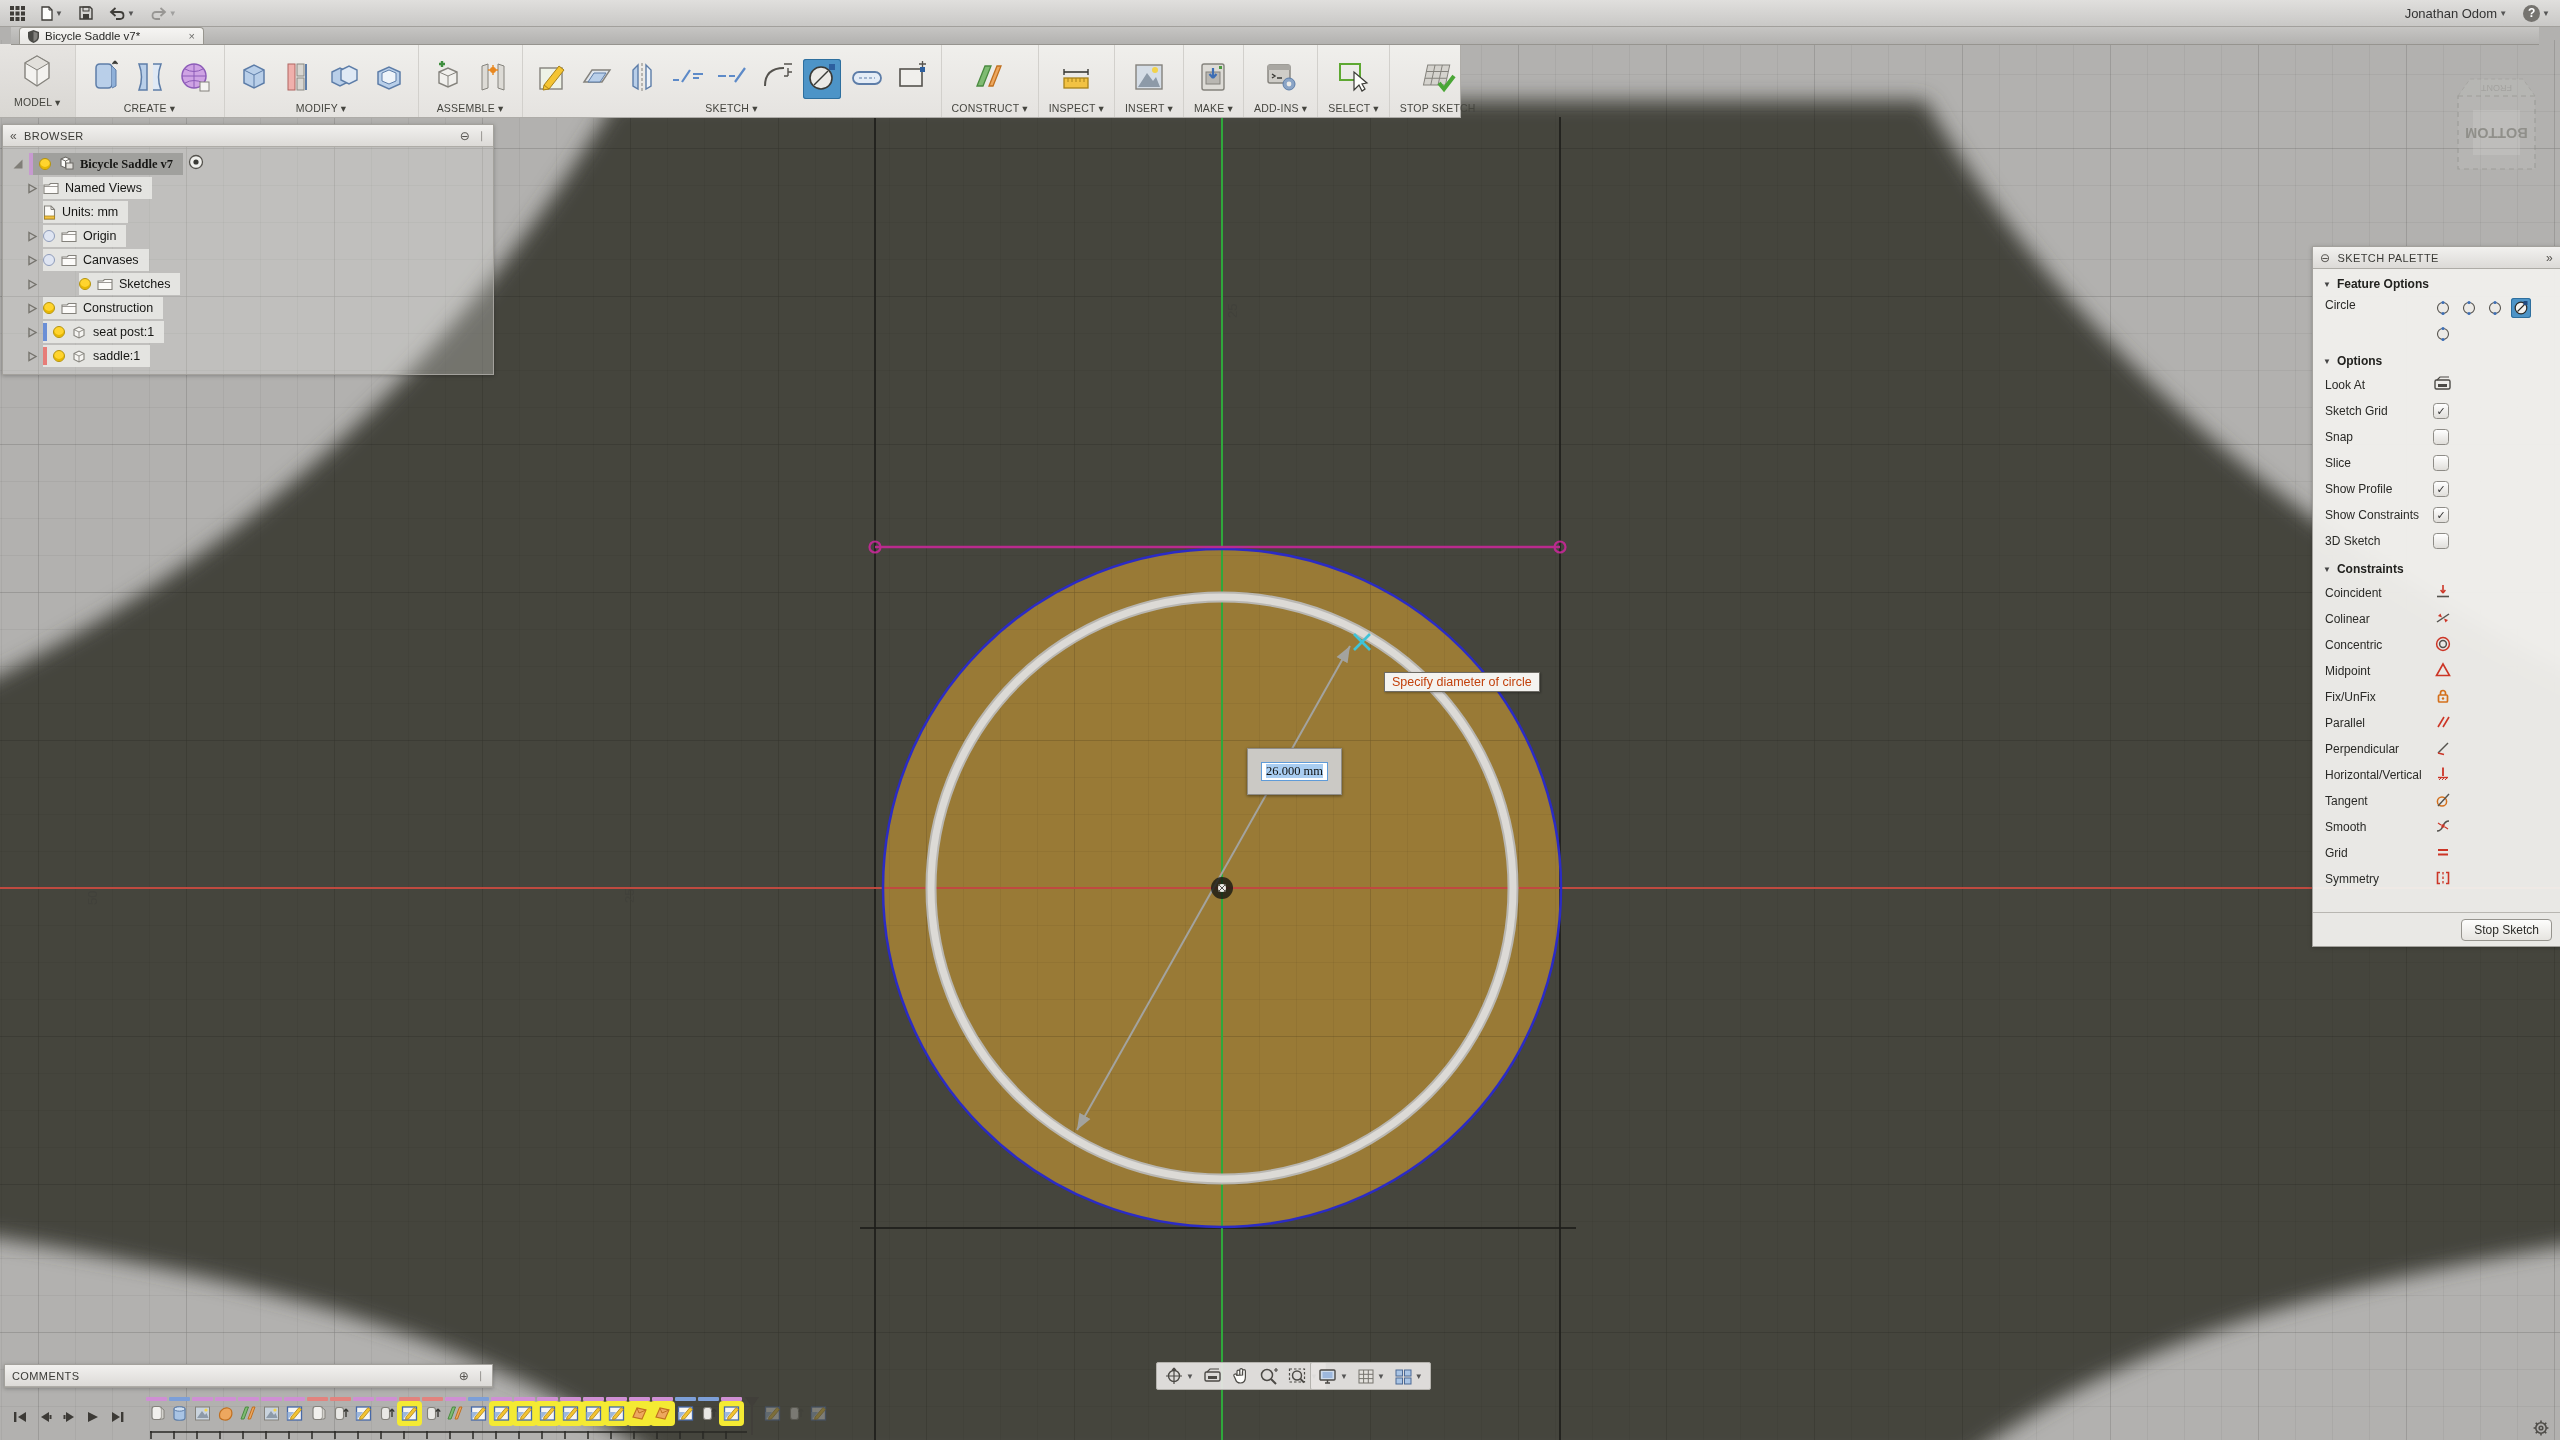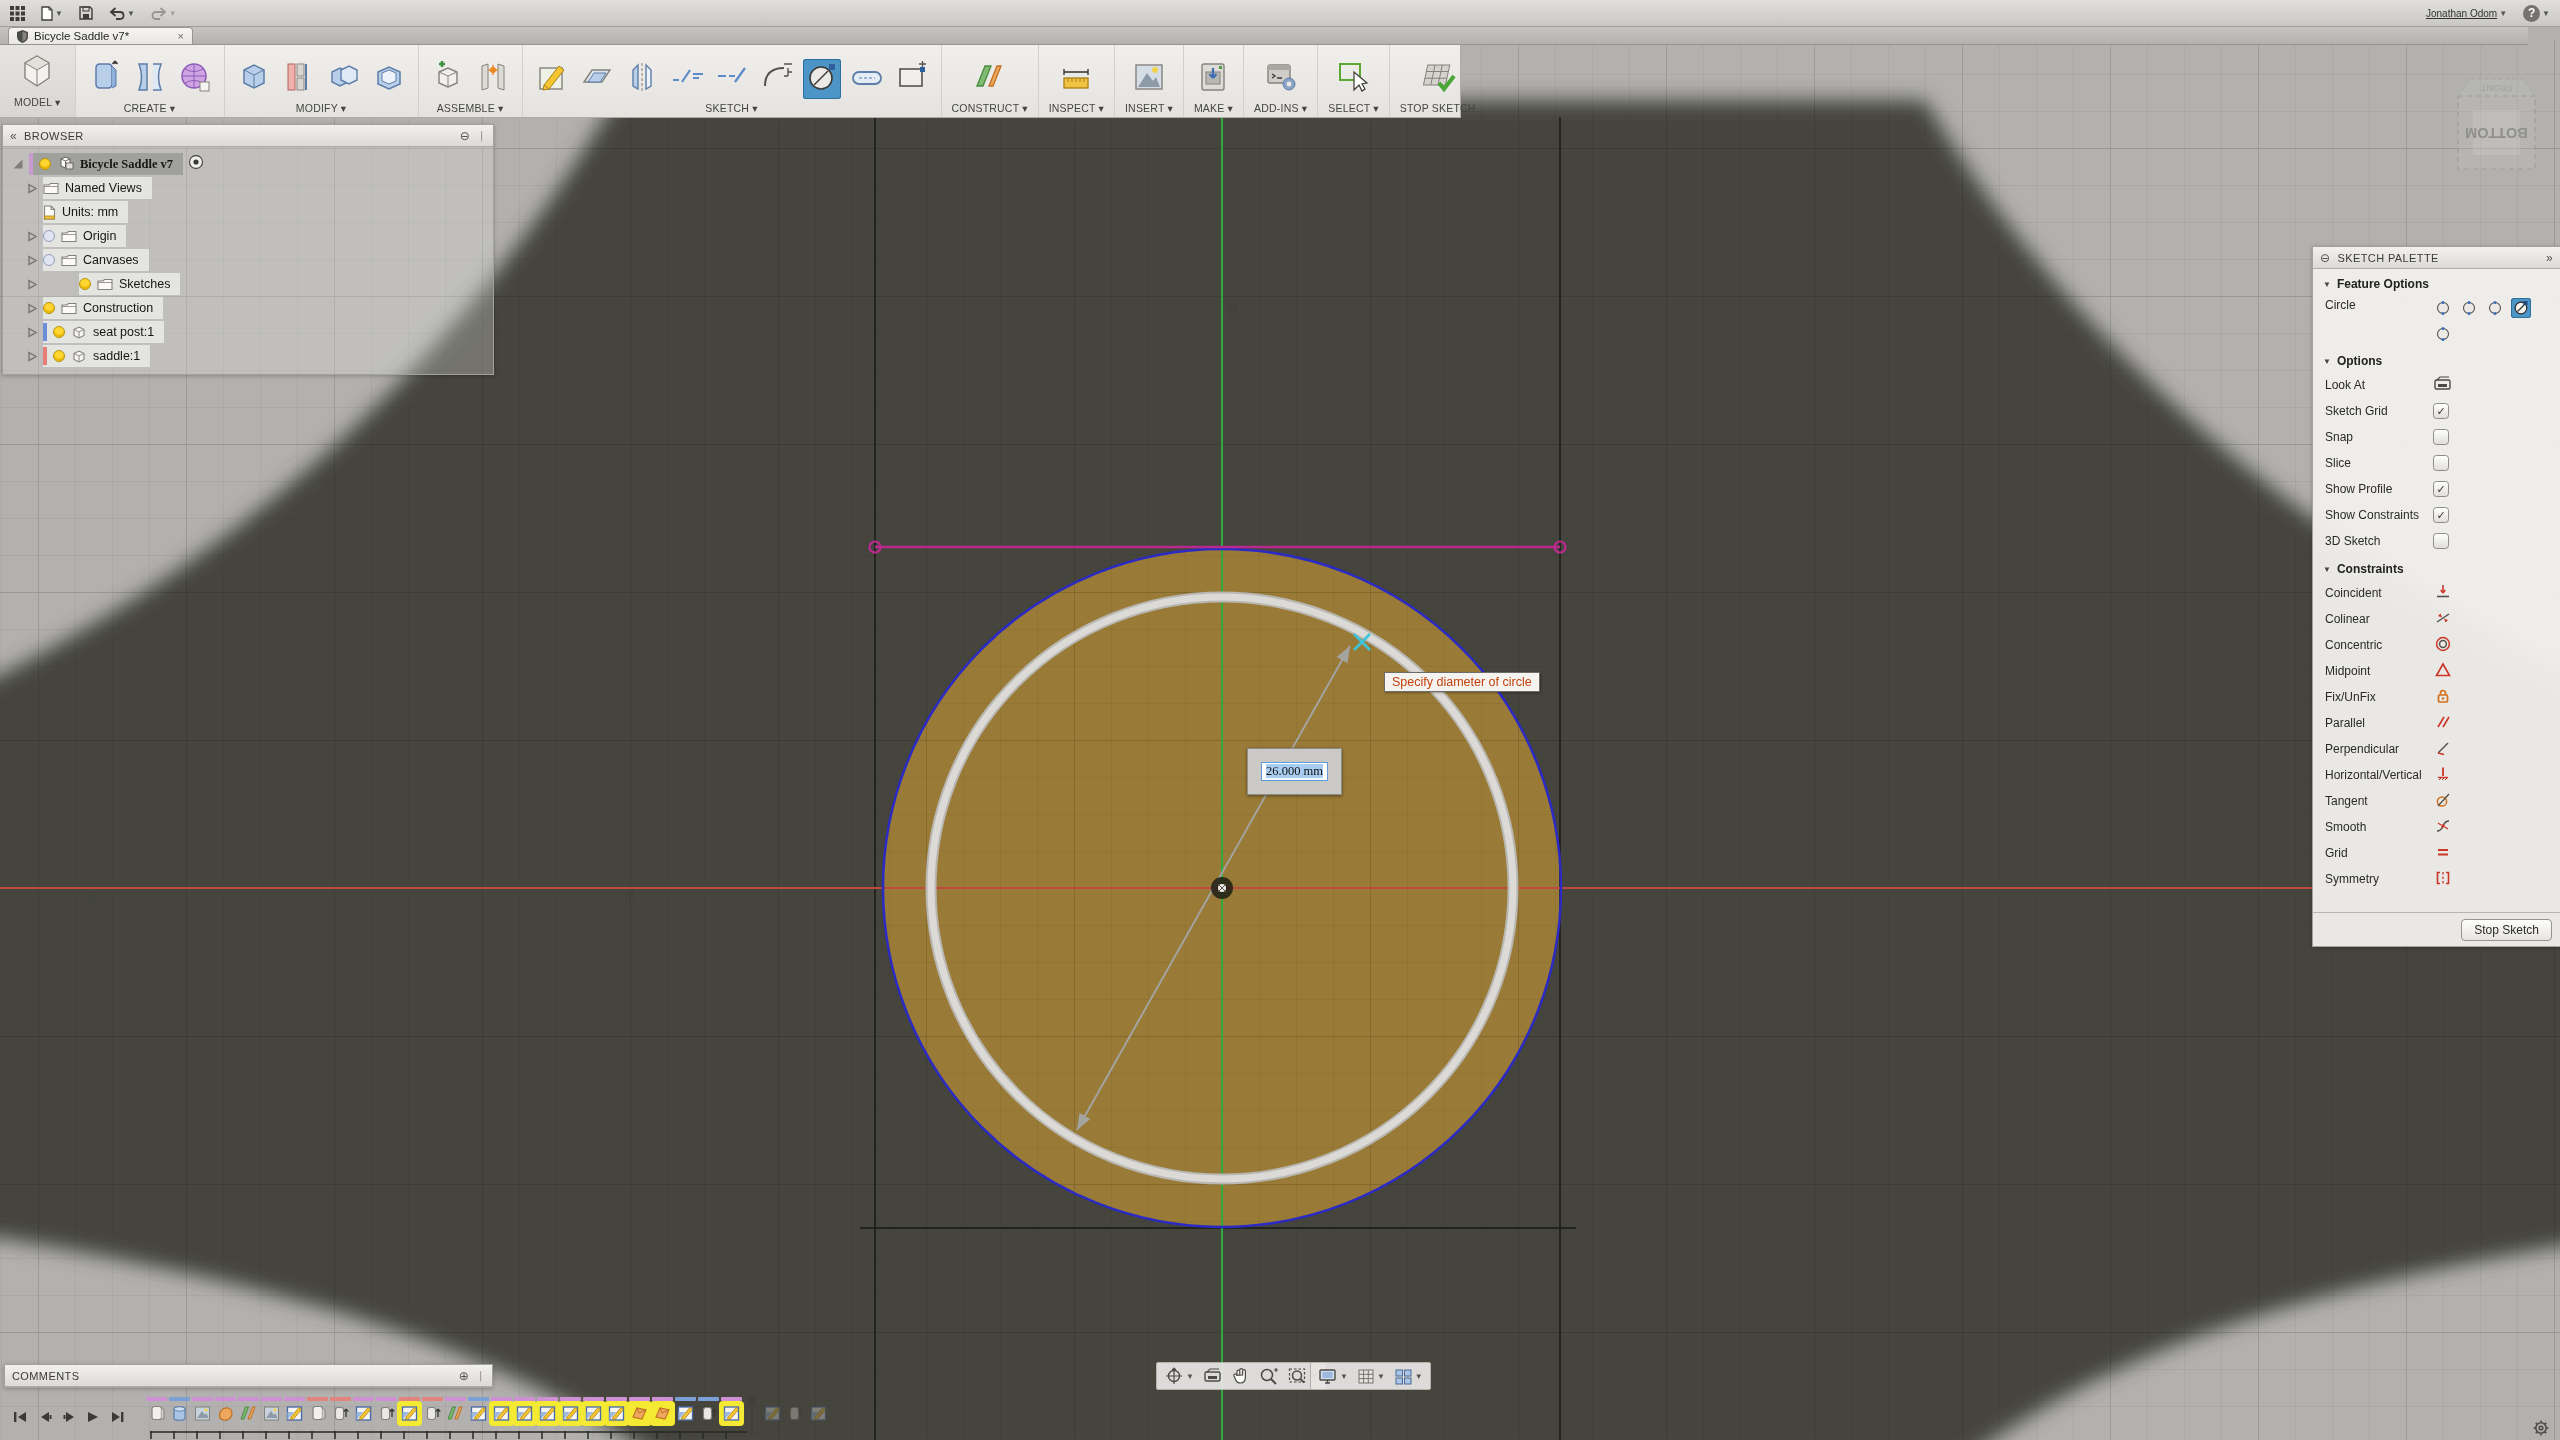--- a/index.html
+++ b/index.html
@@ -9,27 +9,27 @@
   #cnv{position:absolute;left:0;top:0;z-index:0;}
 
   
   .appbar{position:absolute;left:0;top:0;width:2560px;height:27px;z-index:30;
     background:linear-gradient(#e0dfdd,#c9c8c6);border-bottom:1px solid #a2a09c;
     display:flex;align-items:center;justify-content:space-between;padding:0 10px;box-sizing:border-box;}
   .appbar .lft,.appbar .rgt{display:flex;align-items:center;gap:16px;}
   .tbtn{display:flex;align-items:center;gap:2px;color:#3c3c3a;}
   .tbtn svg{display:block;}
   .dd{font-size:8px;color:#555;}
-  .uname{font-size:10px;color:#333;text-decoration:underline;}
+  .uname{font-size:13px;color:#333;}
   .help{width:17px;height:17px;border-radius:50%;background:#75736f;color:#fff;
     font-size:12px;font-weight:bold;display:flex;align-items:center;justify-content:center;}
   .grayed{opacity:.4;}
 
   
-  .tabbar{position:absolute;left:0;top:27px;width:2528px;height:17px;z-index:30;
+  .tabbar{position:absolute;left:11px;top:27px;width:2528px;height:17px;z-index:30;
     background:linear-gradient(#c6c5c3,#b3b2b0);border-bottom:1px solid #96948f;}
   .doctab{position:absolute;left:8px;top:0;height:17px;min-width:185px;
     background:linear-gradient(#f6f5f3,#e8e7e4);border:1px solid #98968f;border-bottom:none;
     border-radius:4px 4px 0 0;display:flex;align-items:center;gap:6px;padding:0 8px;box-sizing:border-box;}
   .doctab .ttl{font-size:11.5px;color:#282826;}
   .doctab .x{margin-left:auto;font-size:11px;color:#6b6b68;}
 
   
   .toolbar{position:absolute;left:0;top:44px;width:1460px;height:73px;z-index:20;
     background:linear-gradient(#f0efec,#e5e3e0);border-bottom:1px solid #aeaca8;border-right:1px solid #aeaca8;

